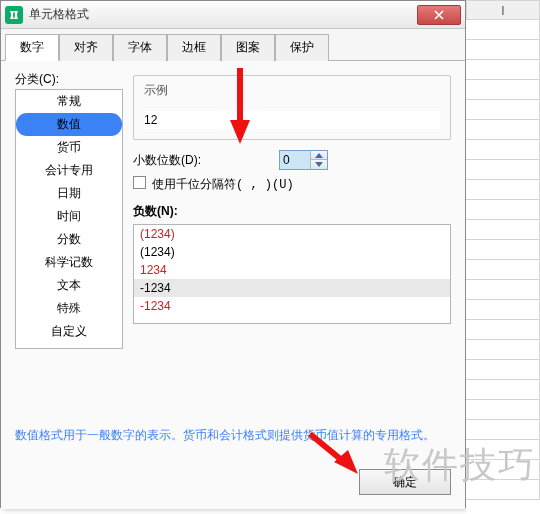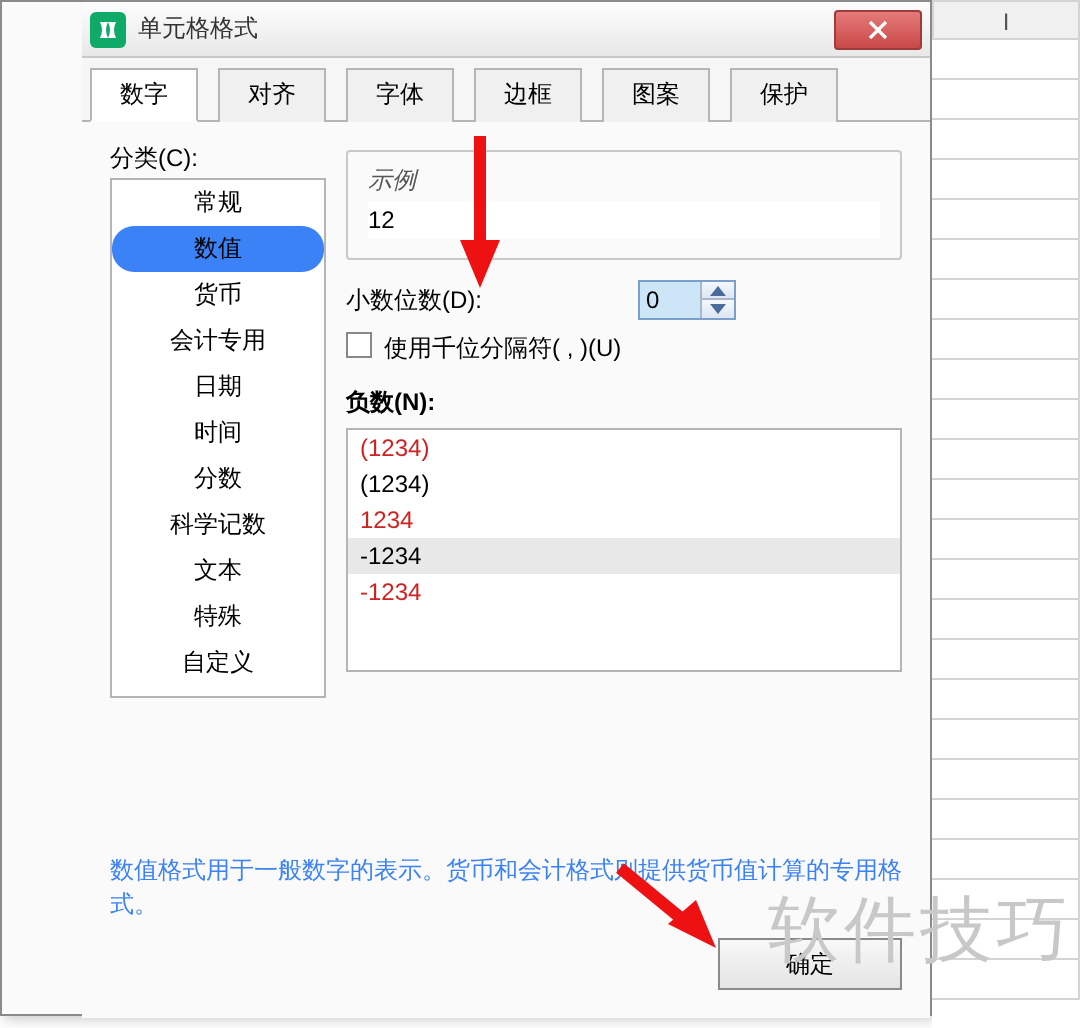--- a/index.html
+++ b/index.html
@@ -14,21 +14,20 @@
     position: relative;
   }
   .dialog {
     position: absolute;
     left: 0; top: 0;
     width: 466px;
     height: 508px;
     background: #fafafa;
     border: 1px solid #8a8a8a;
     box-shadow: 2px 2px 6px rgba(0,0,0,0.2);
-    padding-left: 40px;
   }
   .titlebar {
     height: 28px;
     background: linear-gradient(#fdfdfd, #e8e8e8);
     border-bottom: 1px solid #c8c8c8;
     display: flex;
     align-items: center;
     padding: 0 4px;
   }
   .app-icon {
@@ -56,21 +55,21 @@
   .tabs {
     display: flex;
     border-bottom: 1px solid #b5b5b5;
     background: #f6f6f6;
     padding: 4px 4px 0 4px;
   }
   .tab {
     padding: 4px 14px;
     border: 1px solid #b5b5b5;
     border-bottom: none;
-    margin-right: 10px;
+    margin-right: 0;
     background: #f0f0f0;
     cursor: pointer;
     position: relative;
     top: 1px;
   }
   .tab.active {
     background: #fff;
     border-bottom: 1px solid #fff;
   }
   .body {
@@ -103,21 +102,21 @@
     left: 132px; top: 14px; right: 14px;
   }
   .frame {
     border: 1px solid #c8c8c8;
     border-radius: 2px;
     padding: 6px 10px 10px 10px;
     margin-bottom: 10px;
     background: #fafafa;
     position: relative;
   }
-  .frame-title { color: #555; margin-bottom: 2px; font-style: italic; }
+  .frame-title { color: #555; margin-bottom: 12px; }
   .example-box {
     background: #fff;
     border: none;
     padding: 2px 0;
   }
   .row { display: flex; align-items: center; margin: 6px 0; gap: 36px; }
   .spin {
     display: inline-flex;
     border: 1px solid #7a9fcc;
     background: #fff;
@@ -138,27 +137,27 @@
     border-left: 1px solid #a8b8cc;
   }
   .spin-btn {
     width: 16px; height: 9px;
     background: linear-gradient(#f5f8fc,#dce6f2);
     border-bottom: 1px solid #a8b8cc;
     display: flex; align-items: center; justify-content: center;
     cursor: pointer;
   }
   .spin-btn:last-child { border-bottom:none; }
-  .chk { display: flex; gap: 6px; margin: 4px 0 10px 0;}
+  .chk { display: flex; gap: 6px; margin: 4px 0 10px 0; font-family: Liberation Mono, monospace;}
   .chk-box { width:13px; height:13px; border:1px solid #888; background:#fff; }
   .neg-list {
     border: 1px solid #b5b5b5;
     background: #fff;
     width: 100%;
-    height: 122px;
+    height: 100px;
   }
   .neg-item {
     padding: 2px 6px;
     cursor: pointer;
   }
   .neg-item.red { color: #d02020; }
   .neg-item.sel { background: #e8e8e8; }
   .desc {
     position: absolute;
     left: 14px; right: 14px;

